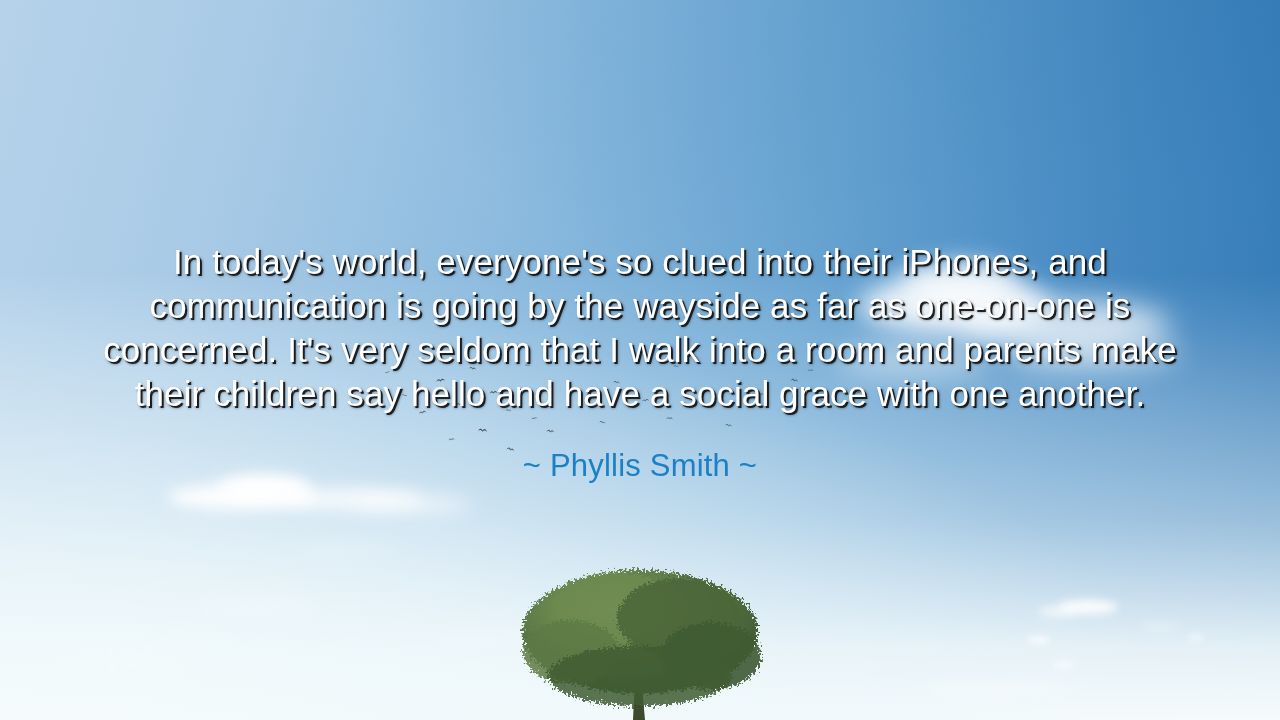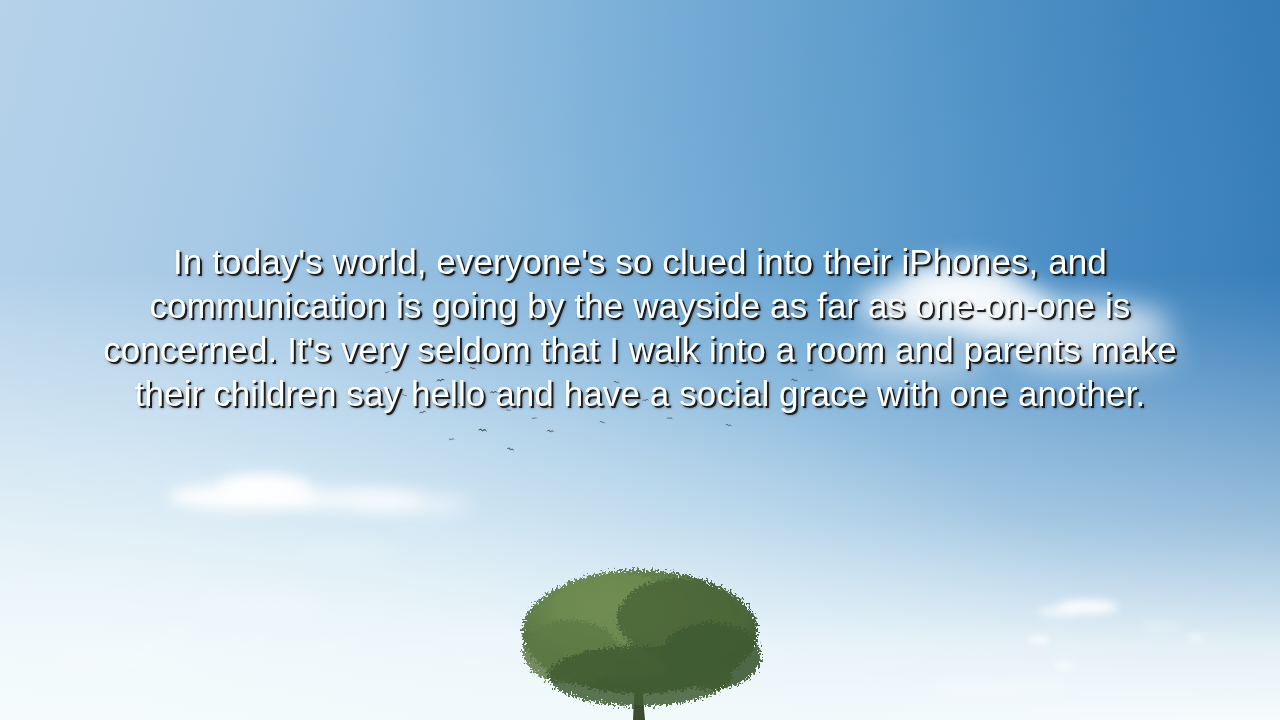--- a/index.html
+++ b/index.html
@@ -312,15 +312,16 @@
         <ellipse cx="168" cy="58" rx="62" ry="40" fill="#4c6639" opacity=".9"></ellipse>
         <ellipse cx="60" cy="92" rx="48" ry="32" fill="#5d7a45" opacity=".85"></ellipse>
         <ellipse cx="200" cy="96" rx="50" ry="34" fill="#3f5a33" opacity=".9"></ellipse>
         <ellipse cx="129" cy="116" rx="92" ry="30" fill="#415c33" opacity=".85"></ellipse>
       </g>
     </svg>
   </div>
 
   <div class="content">
     <div class="quote">In today's world, everyone's so clued into their iPhones, and communication is going by the wayside as far as one-on-one is concerned. It's very seldom that I walk into a room and parents make their children say hello and have a social grace with one another.</div>
+    <div class="author">~ Phyllis Smith ~</div>
   </div>
 
 </div>
 
 </body></html>

